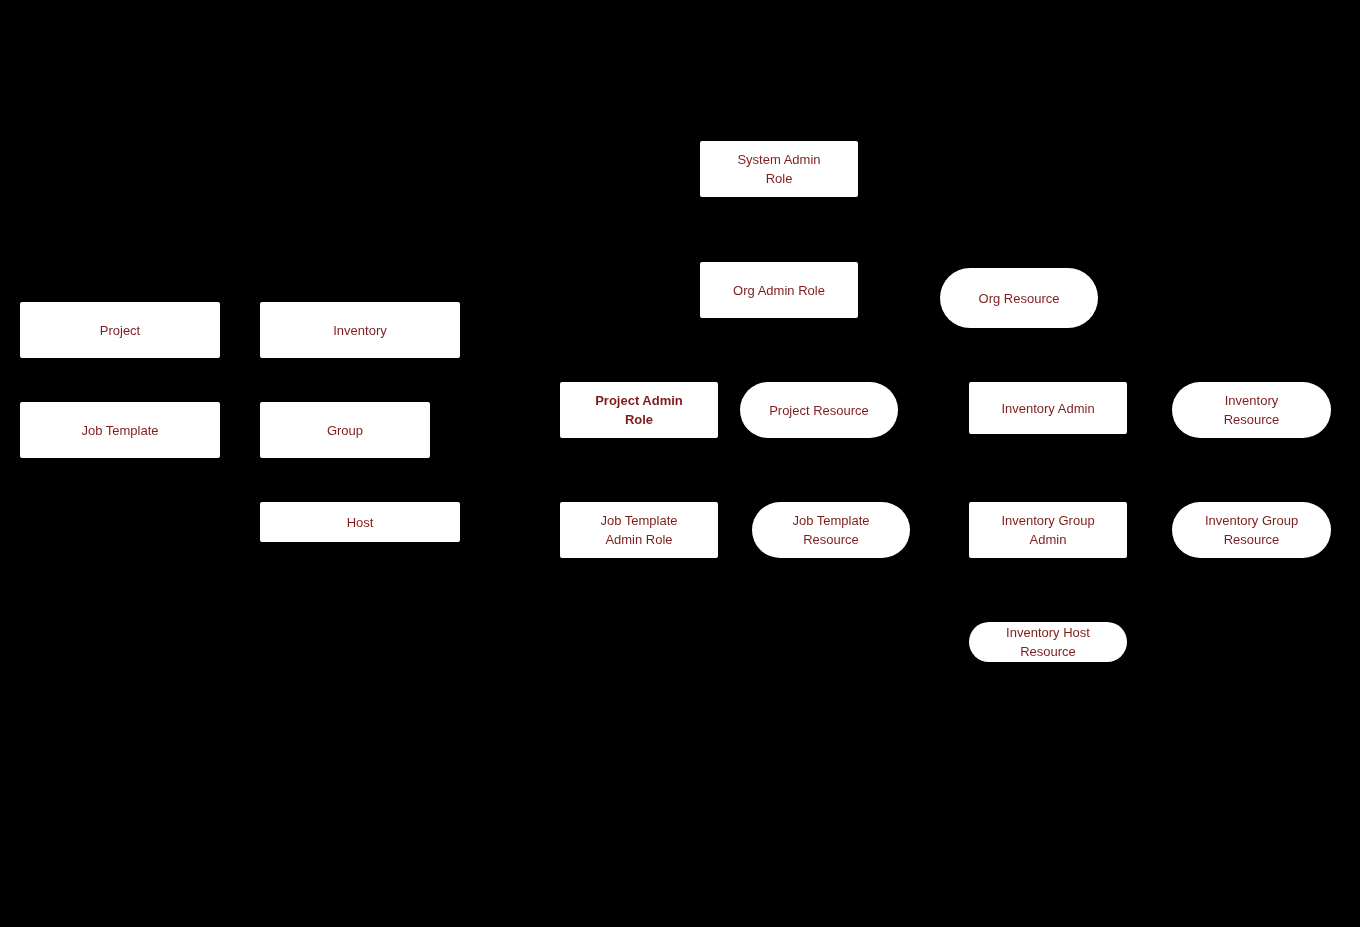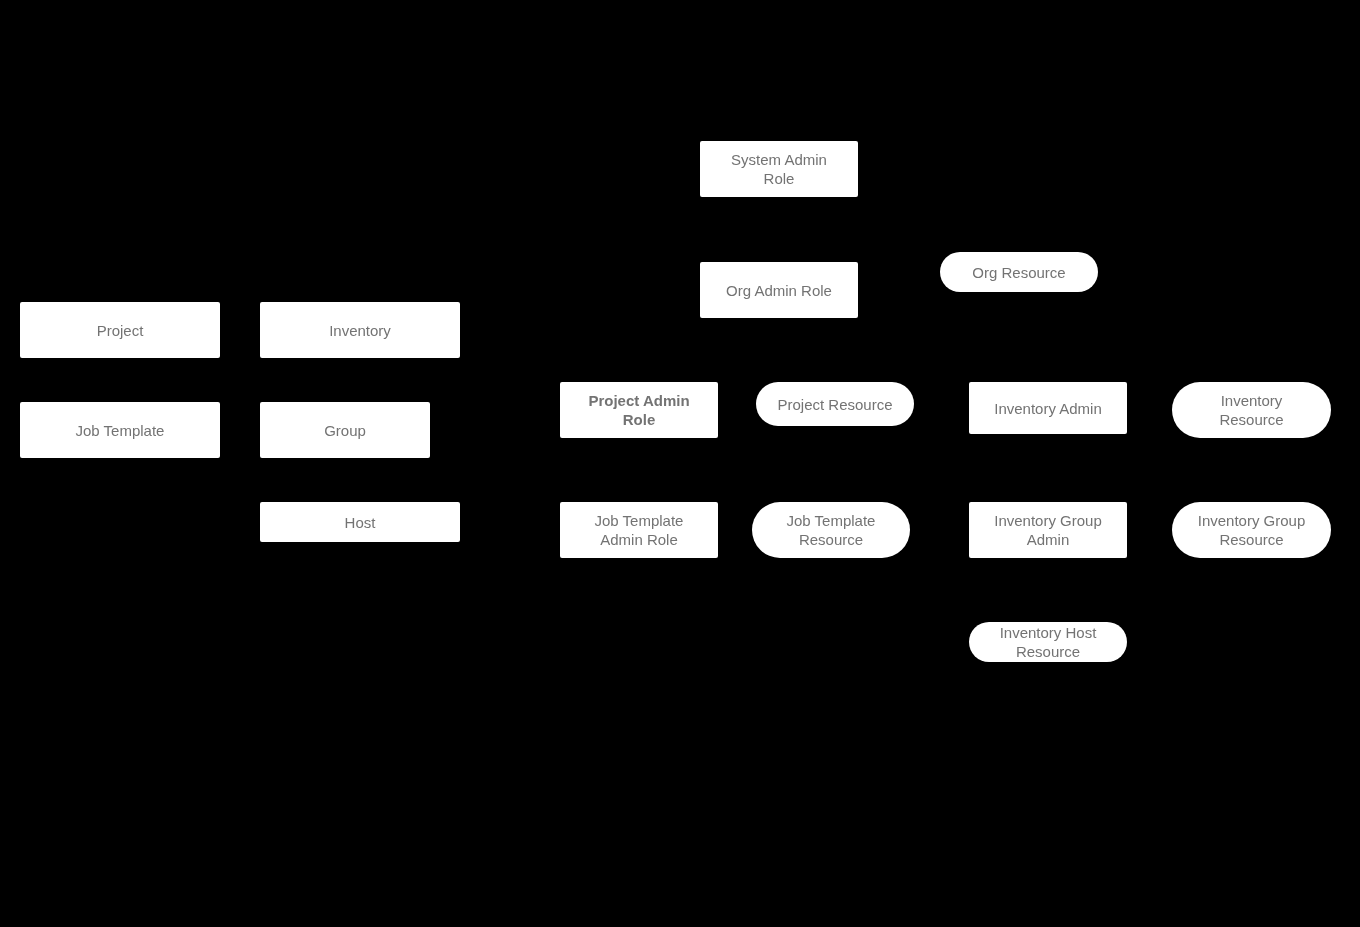--- a/index.html
+++ b/index.html
@@ -18,26 +18,26 @@
     position: absolute;
     left: 0;
     top: 0;
     width: 1360px;
     height: 927px;
     background: #000000;
   }
   .node {
     position: absolute;
     background: #ffffff;
-    color: #737373;
+    color: #7f1d1d;
     display: flex;
     align-items: center;
     justify-content: center;
     text-align: center;
-    font-size: 15px;
+    font-size: 13px;
     line-height: 19px;
     box-sizing: border-box;
     padding: 2px 6px;
   }
   .node.rect {
     border-radius: 2px;
   }
   .node.pill {
     border-radius: 999px;
   }
@@ -65,28 +65,28 @@
     <div class="node rect" style="left: 260px; top: 502px; width: 200px; height: 40px;">
       <span>Host</span>
     </div>
     <div class="node rect" style="left: 700px; top: 141px; width: 158px; height: 56px;">
       <span>System Admin
 Role</span>
     </div>
     <div class="node rect" style="left: 700px; top: 262px; width: 158px; height: 56px;">
       <span>Org Admin Role</span>
     </div>
-    <div class="node pill" style="left: 940px; top: 252px; width: 158px; height: 40px;">
+    <div class="node pill" style="left: 940px; top: 268px; width: 158px; height: 60px;">
       <span>Org Resource</span>
     </div>
     <div class="node rect" style="left: 560px; top: 382px; width: 158px; height: 56px; font-weight: bold;">
       <span>Project Admin
 Role</span>
     </div>
-    <div class="node pill" style="left: 756px; top: 382px; width: 158px; height: 44px; justify-content: center;">
+    <div class="node pill" style="left: 740px; top: 382px; width: 158px; height: 56px; justify-content: center;">
       <span>Project Resource</span>
     </div>
     <div class="node rect" style="left: 969px; top: 382px; width: 158px; height: 52px; text-align: center;">
       <span>Inventory Admin</span>
     </div>
     <div class="node pill" style="left: 1172px; top: 382px; width: 159px; height: 56px;">
       <span>Inventory
 Resource</span>
     </div>
     <div class="node rect" style="left: 560px; top: 502px; width: 158px; height: 56px;">

